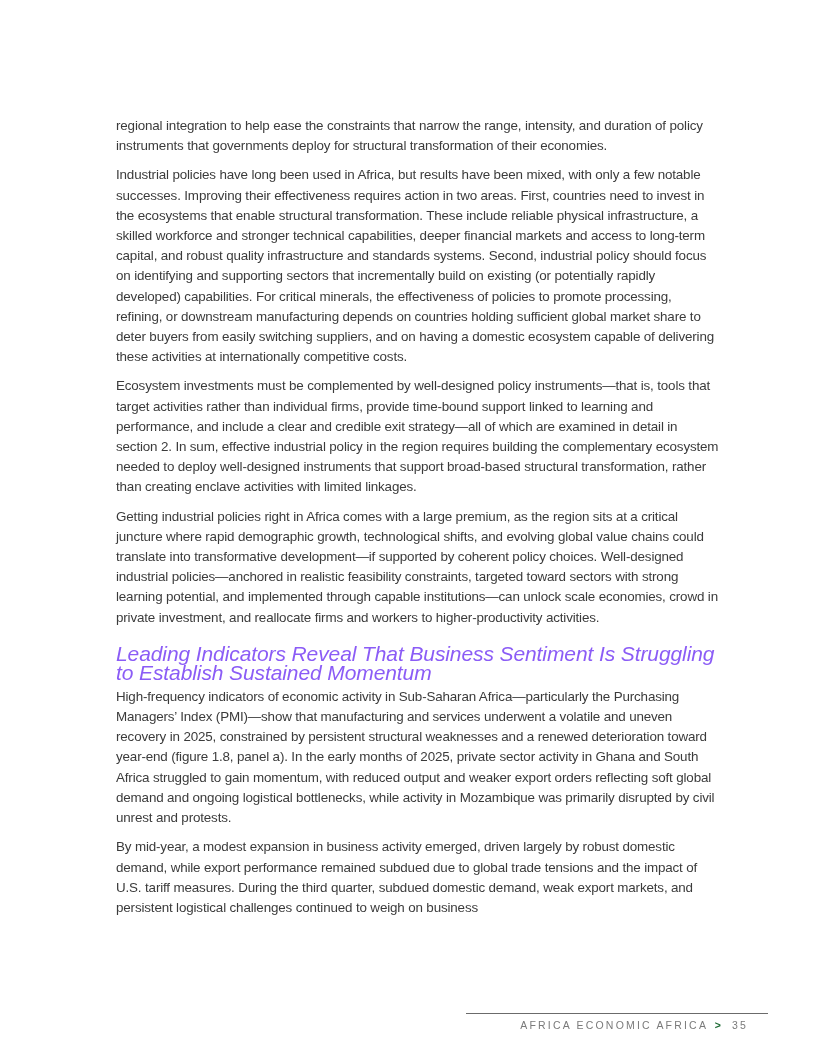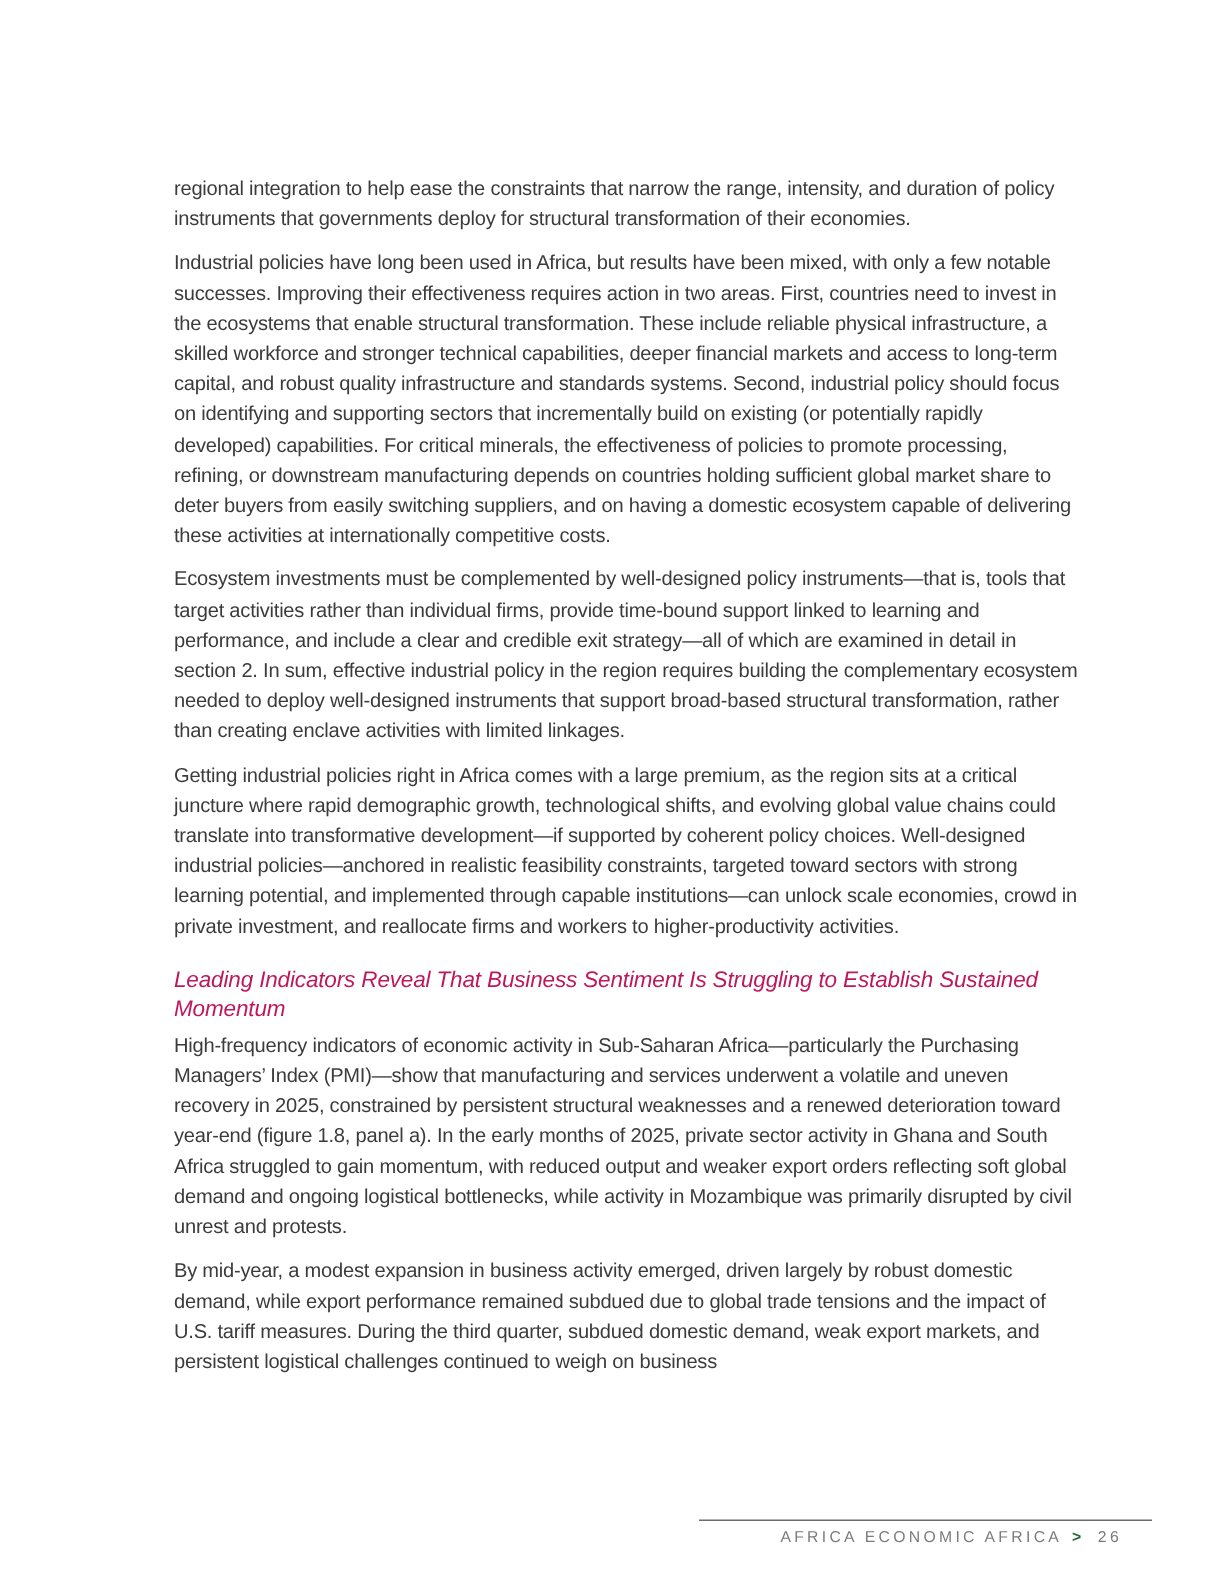--- a/index.html
+++ b/index.html
@@ -24,25 +24,25 @@
     }
     .para {
       margin: 0 0 9px 0;
       font-size: 13.4px;
       line-height: 20.2px;
       letter-spacing: -0.15px;
       color: #3b3b3b;
     }
     .section-heading {
       margin: 16px 0 4px 0;
-      font-size: 15px;
+      font-size: 21px;
       line-height: 19.5px;
       font-style: italic;
       font-weight: normal;
-      color: #be185d;
+      color: #8b5cf6;
       letter-spacing: -0.1px;
     }
     .footer {
       position: absolute;
       left: 466px;
       top: 1013px;
       width: 302px;
       border-top: 1px solid #6b6b6b;
     }
     .footer-row {
@@ -73,15 +73,15 @@
   <h2 class="section-heading">Leading Indicators Reveal That Business Sentiment Is Struggling to Establish Sustained Momentum</h2>
 
   <p class="para">High-frequency indicators of economic activity in Sub-Saharan Africa—particularly the Purchasing Managers’ Index (PMI)—show that manufacturing and services underwent a volatile and uneven recovery in 2025, constrained by persistent structural weaknesses and a renewed deterioration toward year-end (figure 1.8, panel a). In the early months of 2025, private sector activity in Ghana and South Africa struggled to gain momentum, with reduced output and weaker export orders reflecting soft global demand and ongoing logistical bottlenecks, while activity in Mozambique was primarily disrupted by civil unrest and protests.</p>
   <p class="para">By mid-year, a modest expansion in business activity emerged, driven largely by robust domestic demand, while export performance remained subdued due to global trade tensions and the impact of U.S. tariff measures. During the third quarter, subdued domestic demand, weak export markets, and persistent logistical challenges continued to weigh on business</p>
 </main>
 
 <footer class="footer">
   <div class="footer-row">
     <span>AFRICA ECONOMIC AFRICA</span>
     <span class="footer-arrow">&gt;</span>
-    <span>26</span>
+    <span>35</span>
   </div>
 </footer>
 
 </body></html>

